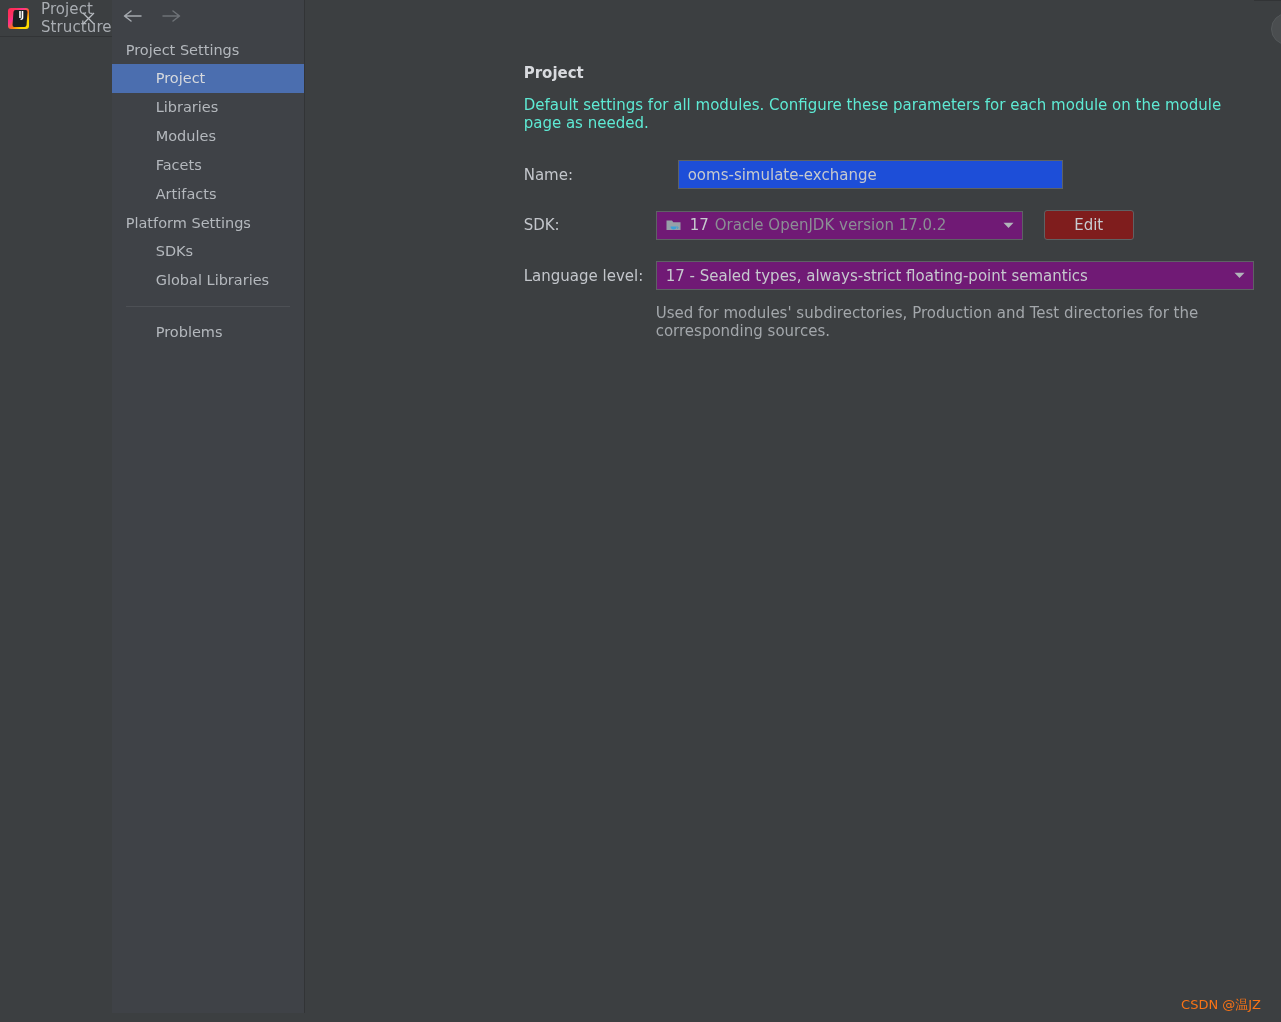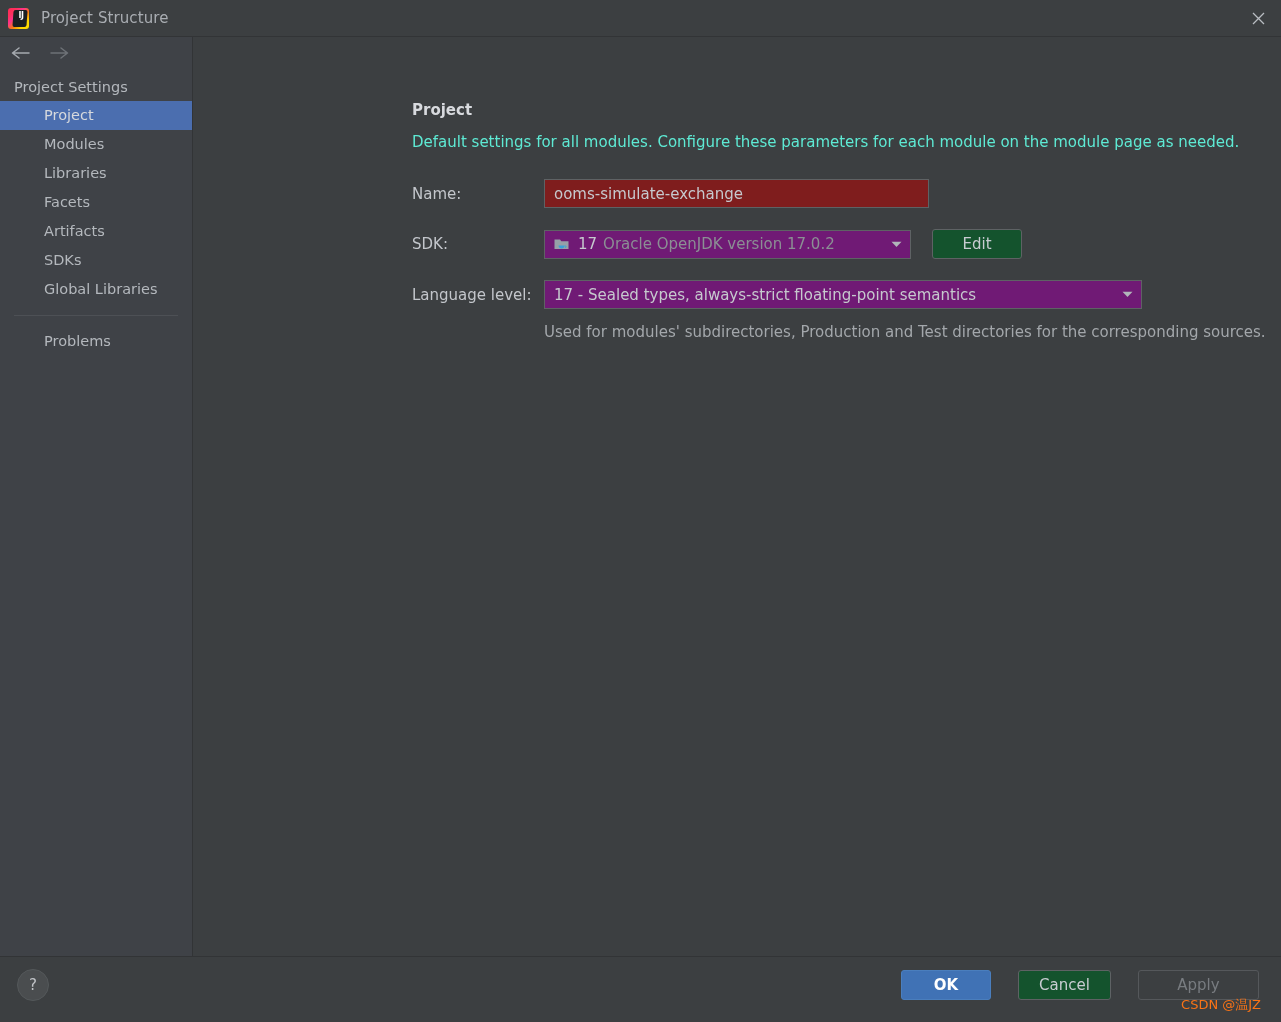--- a/index.html
+++ b/index.html
@@ -44,21 +44,21 @@
     border-top: 1px solid #323436;
   }
 
   
   #dialog {
     position: absolute;
     left: 0; top: 0;
     width: 1281px;
     height: 1013px;
     display: flex;
-    flex-direction: column;
+    flex-direction: row;
     background: #3c3f41;
   }
 
   
   #titlebar {
     height: 36px;
     min-height: 36px;
     background: #3c3f41;
     border-bottom: 1px solid #323436;
     display: flex;
@@ -193,29 +193,30 @@
     font-size: 15px;
     width: 132px;
     min-width: 132px;
     text-align: left;
   }
 
   
   .text-field {
     height: 29px;
     box-sizing: border-box;
-    background: #7f1d1d;
+    background: #1d4ed8;
     border: 1px solid #5e6264;
     color: #c6c9ce;
     font-size: 15px;
     font-family: "DejaVu Sans", "Liberation Sans", sans-serif;
     padding: 0 9px;
     outline: none;
     display: flex;
     align-items: center;
+    margin-left: 22px;
   }
   #name-field { width: 385px; }
 
   
   .combo {
     height: 29px;
     box-sizing: border-box;
     background: #701a75;
     border: 1px solid #5e6264;
     display: flex;
@@ -243,21 +244,21 @@
     width: 17px; height: 15px;
     margin-right: 7px;
     flex: none;
     position: relative;
   }
 
   
   .btn {
     height: 30px;
     box-sizing: border-box;
-    background: #14532d;
+    background: #7f1d1d;
     border: 1px solid #5e6264;
     border-radius: 3px;
     color: #c8ccd1;
     font-size: 15px;
     font-family: "DejaVu Sans", "Liberation Sans", sans-serif;
     display: flex;
     align-items: center;
     justify-content: center;
     padding: 0 14px;
   }
@@ -364,25 +365,26 @@
         </svg>
         <svg class="nav-arrow" width="22" height="16" viewBox="0 0 22 16">
           <path d="M13 3 L19.5 8 L13 13 M19.5 8 L3 8" stroke="#6e7277" stroke-width="1.5" fill="none" stroke-linecap="round" stroke-linejoin="round"></path>
         </svg>
       </div>
 
       <div id="sidebar-list">
 
         <div class="group-label">Project Settings</div>
         <div class="side-item selected">Project</div>
+        <div class="side-item">Libraries</div>
         <div class="side-item">Modules</div>
-        <div class="side-item">Libraries</div>
         <div class="side-item">Facets</div>
         <div class="side-item">Artifacts</div>
 
+        <div class="group-label">Platform Settings</div>
         <div class="side-item">SDKs</div>
         <div class="side-item">Global Libraries</div>
 
         <div class="side-divider"></div>
 
         <div class="side-item">Problems</div>
       </div>
     </div>
 
     <div id="content">

